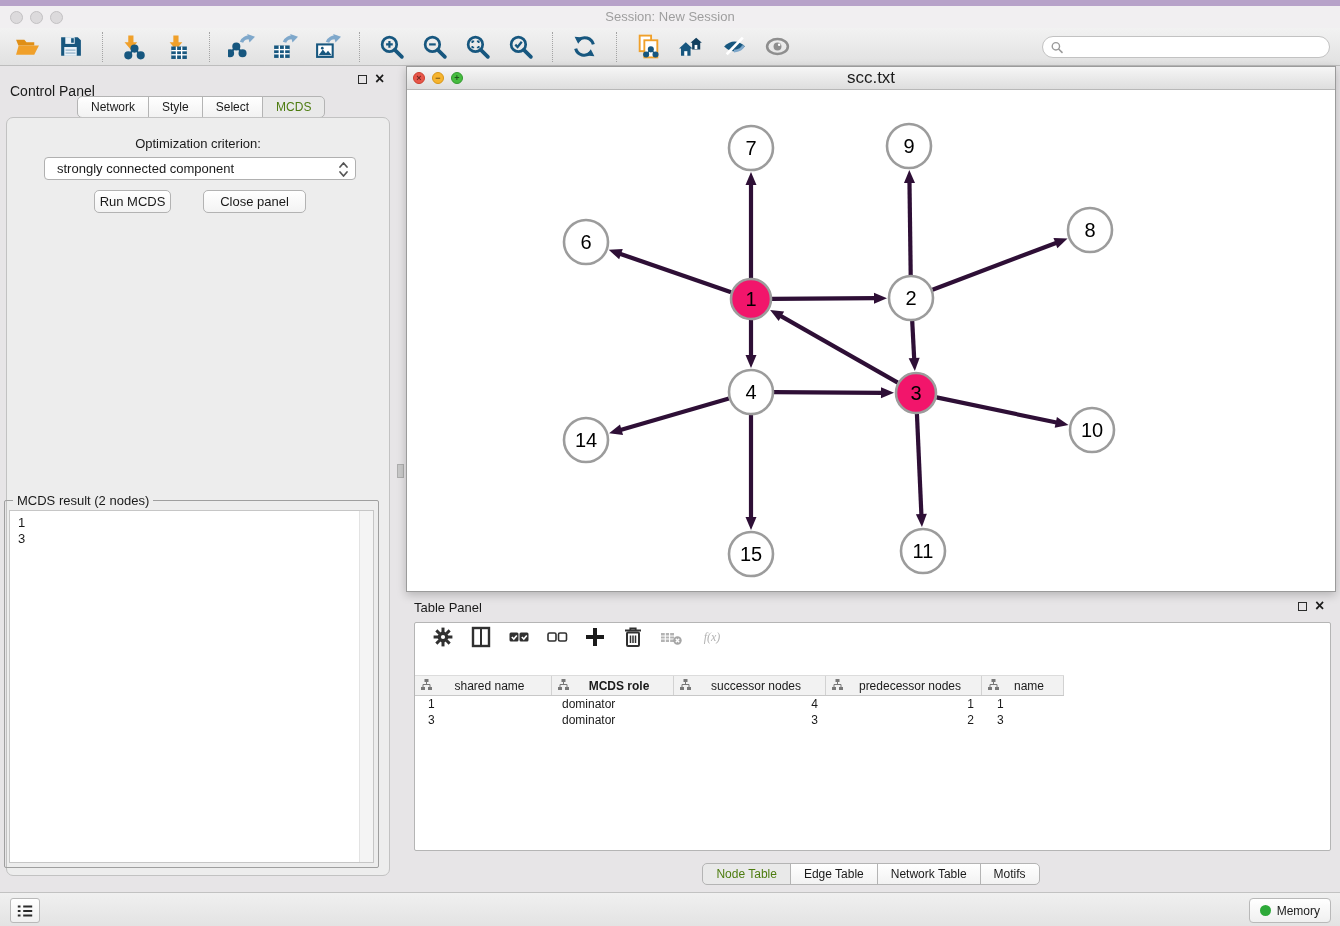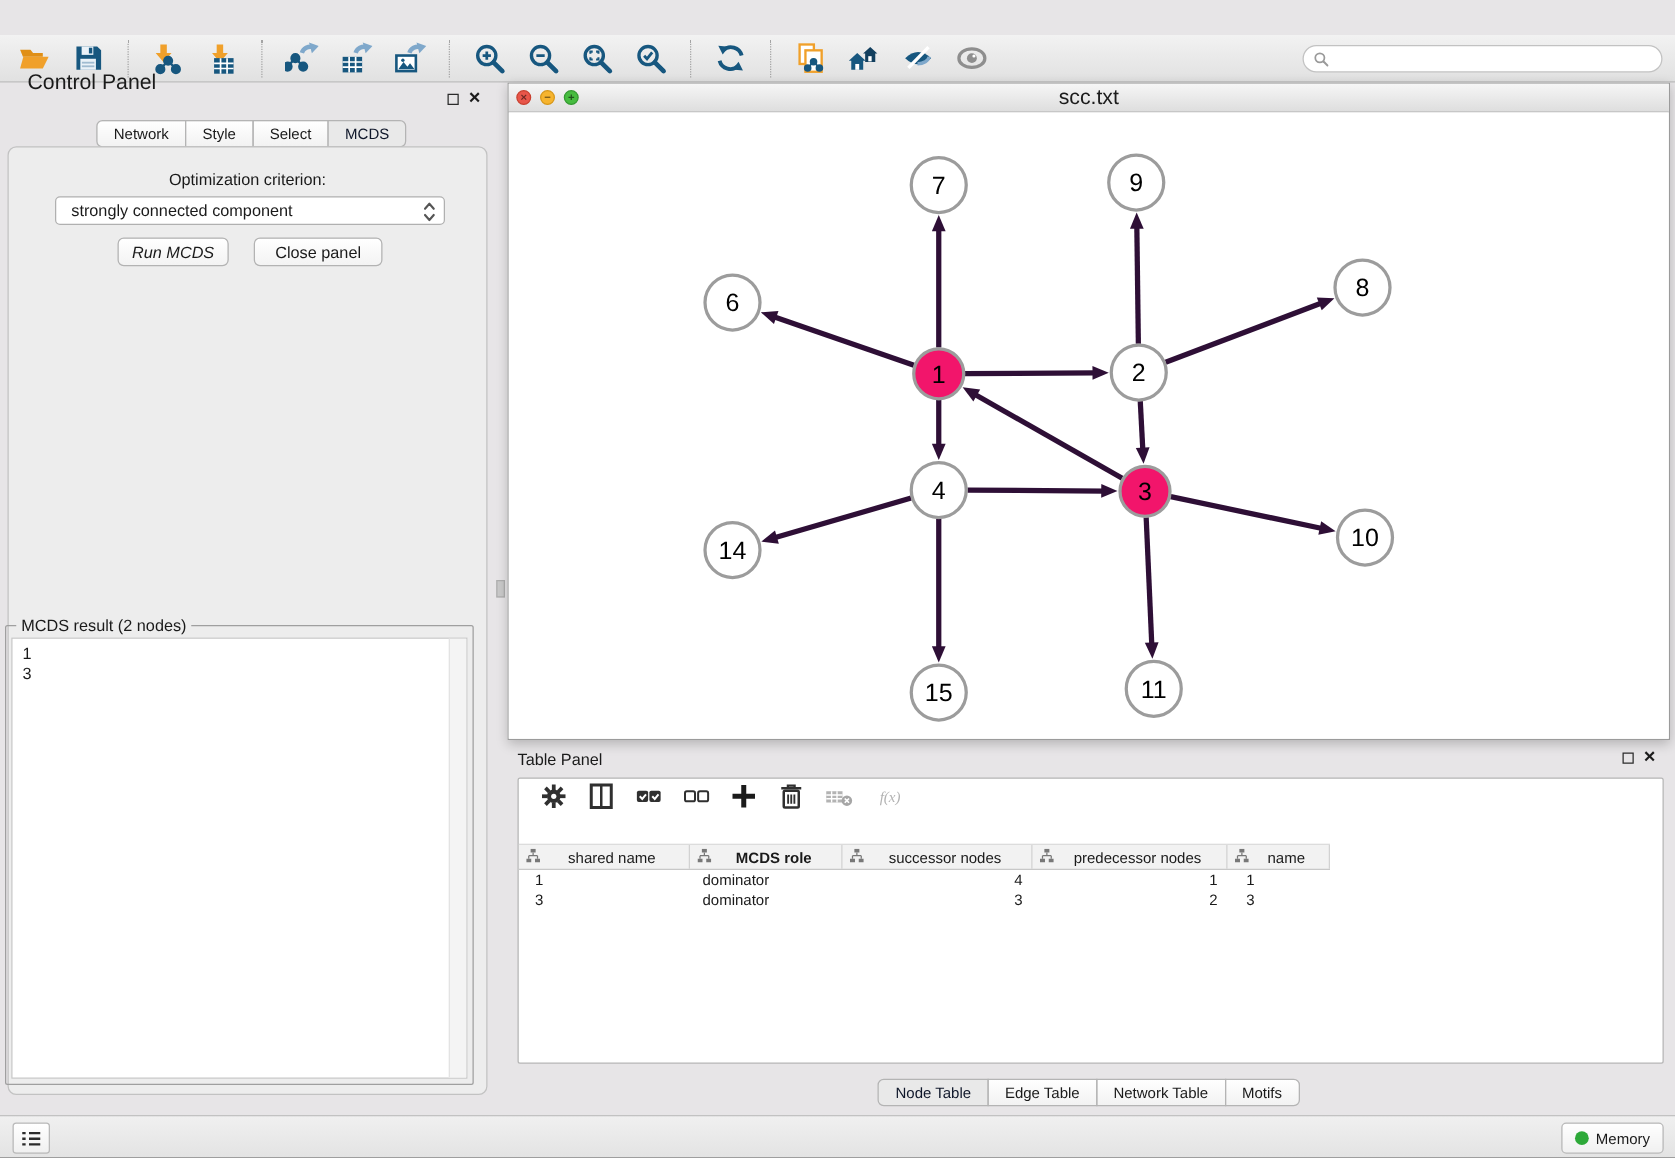--- a/index.html
+++ b/index.html
@@ -21,25 +21,25 @@
              border-radius:12px;display:flex;align-items:center;padding:0 8px;box-sizing:border-box;}
   .searchbox input{border:none;outline:none;background:transparent;font-size:13px;width:100%;font-family:inherit;}
   
   .panel-head-ic{display:flex;gap:8px;align-items:center;}
   .float-ic{width:9px;height:9px;border:1.6px solid #2b2b2b;box-sizing:border-box;}
   .close-ic{font-size:16px;font-weight:bold;line-height:10px;color:#1b1b1b;}
   .seg{display:inline-block;padding:0 13px;height:20px;line-height:20px;font-size:12px;
        background:linear-gradient(#ffffff,#f2f2f2);border:1px solid #b4b4b4;margin-left:-1px;white-space:nowrap;}
   .seg:first-child{border-radius:5px 0 0 5px;margin-left:0;}
   .seg:last-child{border-radius:0 5px 5px 0;}
-  .seg-active{background:#e9e9e9;color:#0f172a;}
+  .seg-active{background:#e9e9e9;color:#4d7c0f;}
   .btn{position:absolute;background:linear-gradient(#ffffff,#f3f3f3);border:1px solid #b3b3b3;border-radius:5px;
        font-size:13px;text-align:center;line-height:21px;height:23px;box-sizing:border-box;}
   
-  .cp-title{position:absolute;left:10px;top:56px;font-size:17px;margin-left:12px;}
+  .cp-title{position:absolute;left:10px;top:83px;font-size:14px;}
   .cp-head-ic{position:absolute;left:358px;top:74px;}
   .cp-tabs{position:absolute;left:77px;top:96px;display:flex;}
   .cp-box{position:absolute;left:6px;top:117px;width:384px;height:759px;background:#ededed;
           border:1px solid #c2c2c2;border-radius:7px;box-sizing:border-box;}
   .opt-label{position:absolute;left:0;top:136px;width:396px;text-align:center;font-size:13px;}
   .dropdown{position:absolute;left:44px;top:157px;width:312px;height:23px;background:#fff;border:1px solid #b0b0b0;
             border-radius:4px;box-sizing:border-box;display:flex;align-items:center;padding-left:12px;font-size:13px;}
   .dd-stepper{position:absolute;right:6px;top:2px;}
   .groupbox{position:absolute;left:4px;top:500px;width:375px;height:368px;border:1px solid #9f9f9f;border-radius:2px;box-sizing:border-box;}
   .group-label{position:absolute;left:8px;top:-8px;background:#ededed;padding:0 4px;font-size:13px;white-space:nowrap;}
@@ -77,20 +77,29 @@
                border:1px solid #b9b9b9;border-radius:3px;display:flex;align-items:center;justify-content:center;box-sizing:border-box;}
   .sb-mem{position:absolute;right:9px;top:5px;height:25px;padding:0 10px;background:linear-gradient(#fff,#f0f0f0);
           border:1px solid #b9b9b9;border-radius:4px;display:flex;align-items:center;gap:6px;font-size:12px;box-sizing:border-box;}
   .mem-dot{width:11px;height:11px;border-radius:50%;}
 </style>
 </head>
 <body>
 
 <div id="app">
 
+  <div class="titlebar">
+    <div class="accent-strip" id="accent" style="background: rgb(183, 162, 201);"></div>
+    <div class="lights">
+      <div class="light"></div>
+      <div class="light"></div>
+      <div class="light"></div>
+    </div>
+    <div class="win-title">Session: New Session</div>
+  </div>
 
   <div class="toolbar">
     <div style="display:flex;align-items:center;" id="main-tb">
         <div class="tb-icon">
           <svg viewBox="0 0 26 26">
             <path d="M2 6.5h8l2 2.5h7.5v3H4.2z" fill="#E08F16"></path>
             <path d="M4.5 12h19.5L19.5 21H2z" fill="#F0A02A"></path>
           </svg>
         </div>
         <div class="tb-icon">
@@ -275,21 +284,21 @@
   <div class="opt-label">Optimization criterion:</div>
   <div class="dropdown">
     <span>strongly connected component</span>
     <span class="dd-stepper">
       <svg width="11" height="19" viewBox="0 0 11 19">
         <path d="M2 7l3.5-4L9 7" fill="none" stroke="#555" stroke-width="1.7" stroke-linecap="round" stroke-linejoin="round"></path>
         <path d="M2 12l3.5 4L9 12" fill="none" stroke="#555" stroke-width="1.7" stroke-linecap="round" stroke-linejoin="round"></path>
       </svg>
     </span>
   </div>
-  <div class="btn" style="left:94px;top:190px;width:89px;font-style:italic;">Run MCDS</div>
+  <div class="btn" style="left:94px;top:190px;width:77px;">Run MCDS</div>
   <div class="btn" style="left:203px;top:190px;width:103px;">Close panel</div>
 
   <div class="groupbox">
     <div class="group-label">MCDS result (2 nodes)</div>
     <div class="result-area">
       <div class="result-text" id="mcds-text">1
 3</div>
       <div class="result-scroll"></div>
     </div>
   </div>

